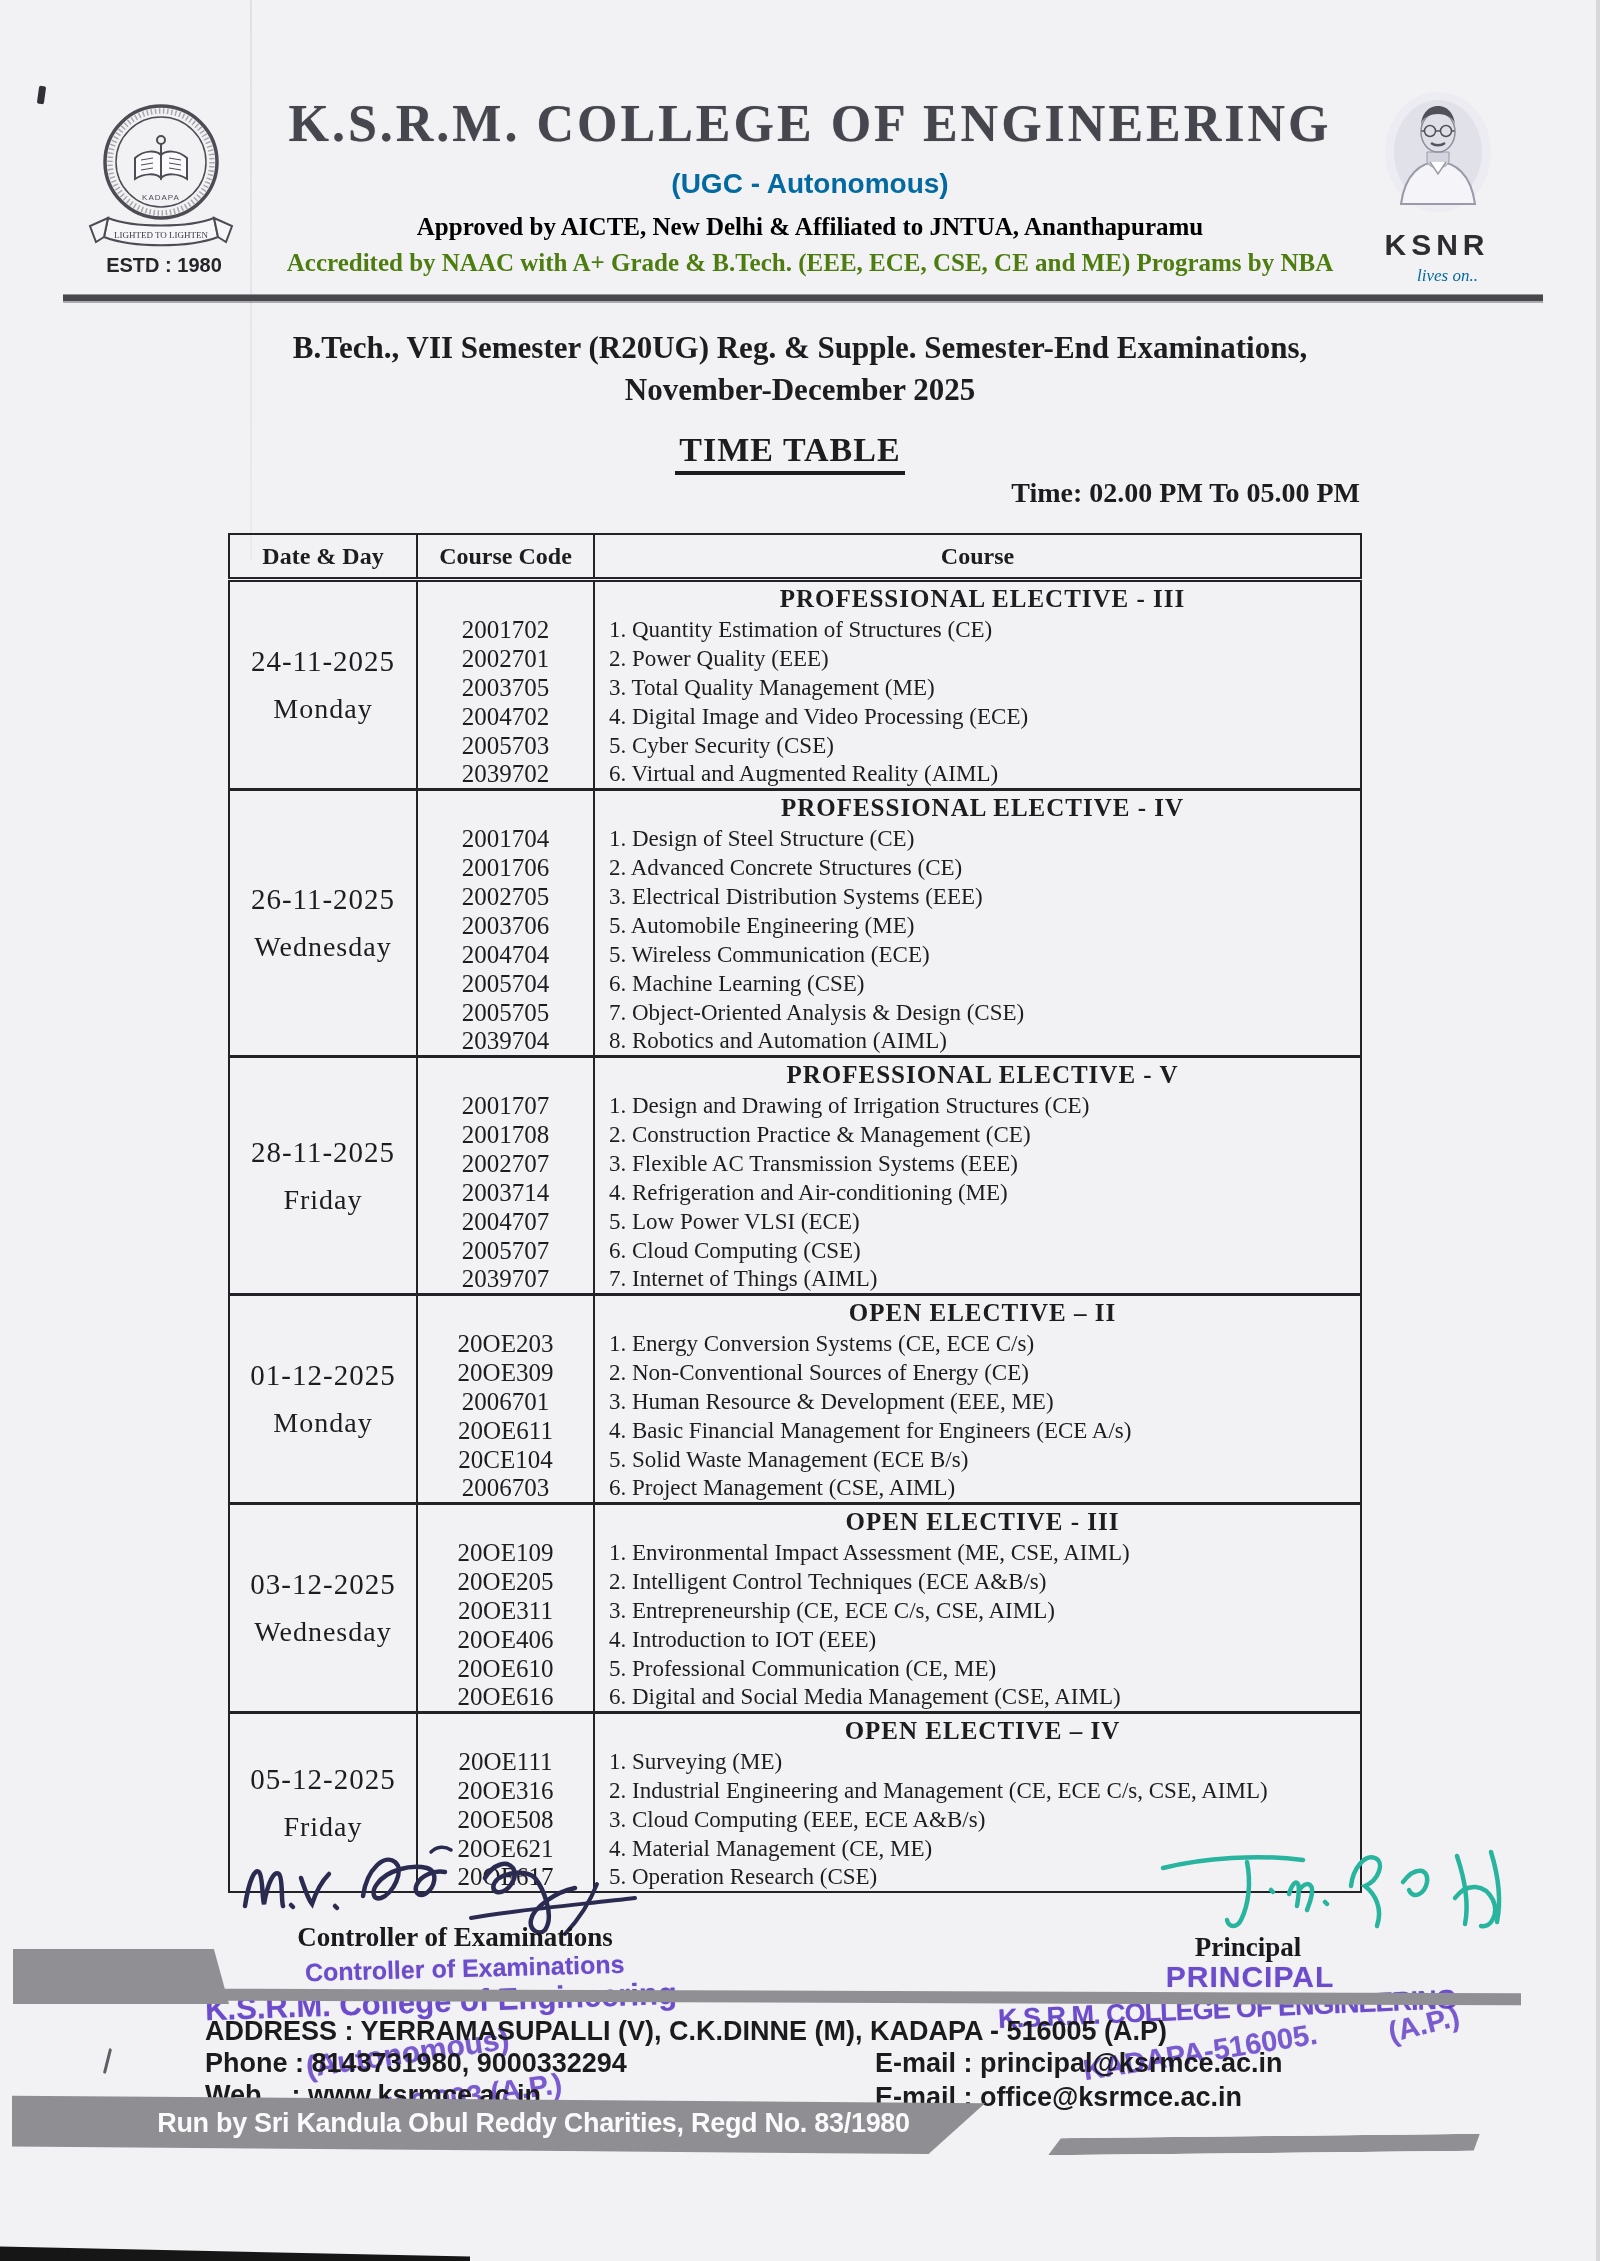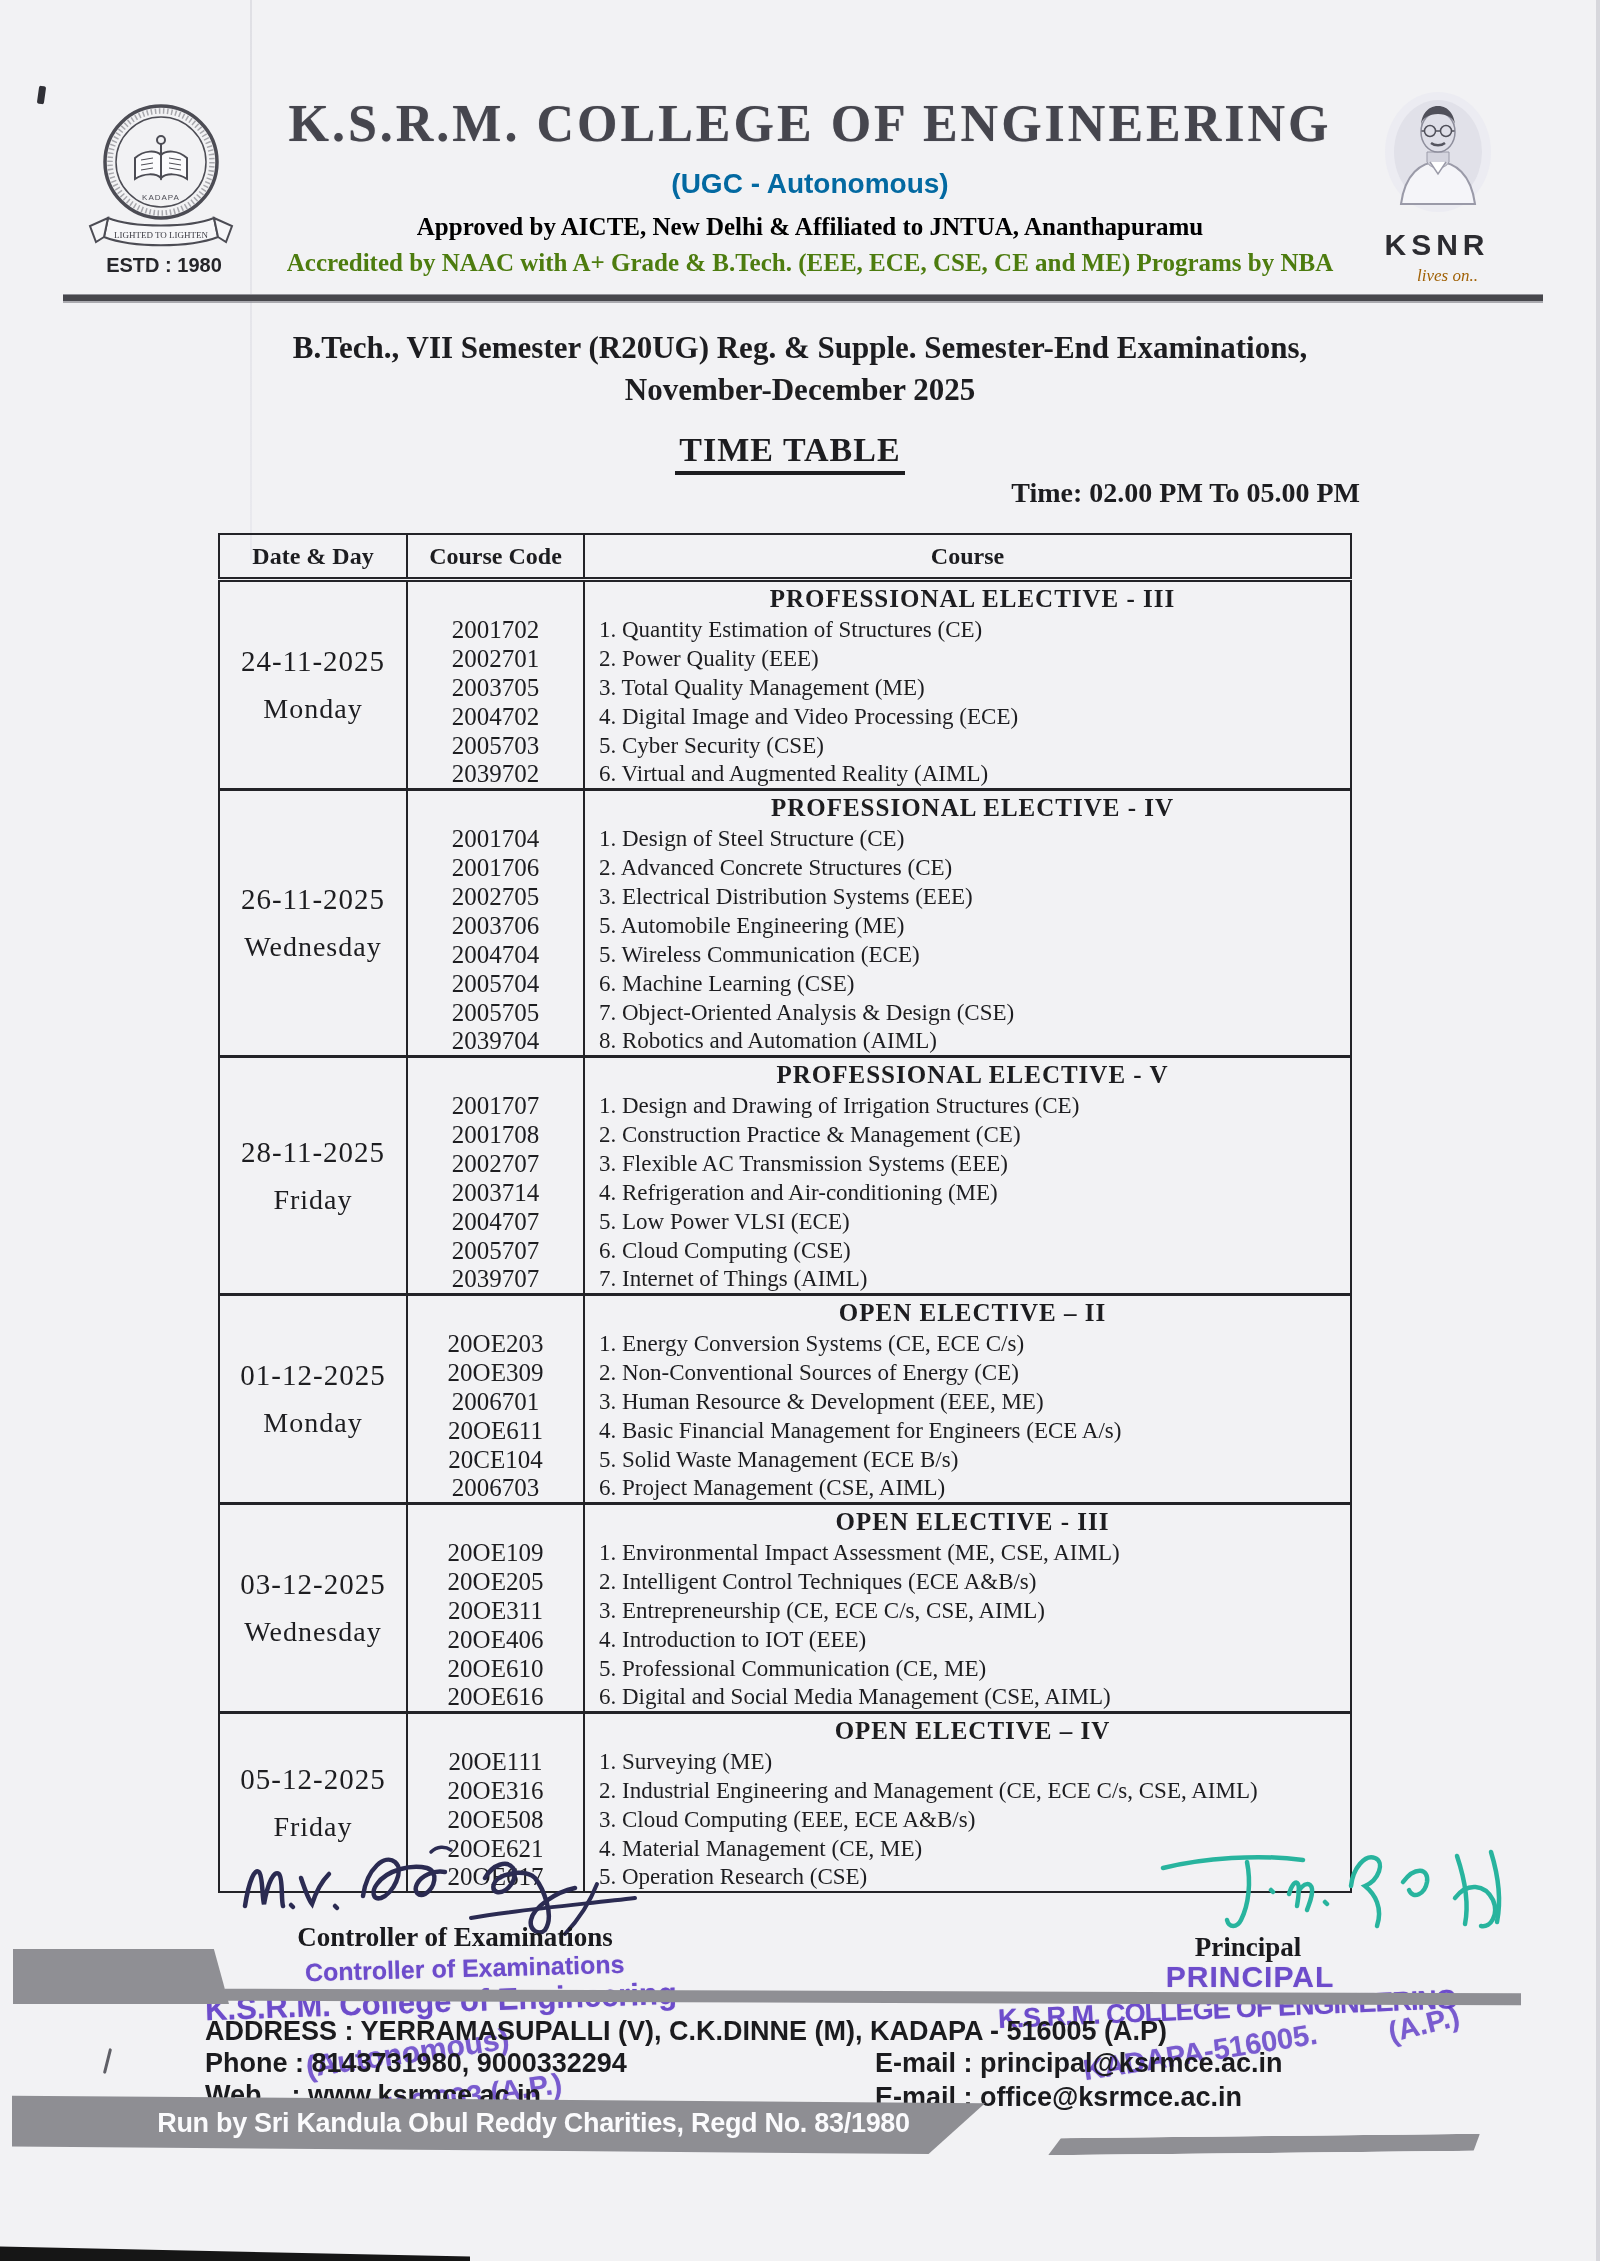--- a/index.html
+++ b/index.html
@@ -20,31 +20,31 @@
   .approved-line{left:150px;top:213px;width:1320px;text-align:center;
     font-size:25px;font-weight:bold;color:#000000;}
   .accredited-line{left:130px;top:249px;width:1360px;text-align:center;
     font-size:25px;font-weight:bold;color:#4d7c0f;}
   .header-rule{left:63px;top:294px;width:1480px;height:7px;background:#47474c;
     box-shadow:0 2px 0 rgba(130,130,138,.65), inset 0 1px 0 rgba(220,220,225,.5);}
   .ksnr-name{left:1383px;top:228px;width:108px;text-align:center;
     font-family:"Liberation Sans",sans-serif;font-weight:bold;font-size:30px;
     letter-spacing:5px;color:#2c2c31;}
   .ksnr-tagline{left:1400px;top:266px;width:95px;text-align:center;
-    font-style:italic;font-size:17px;color:#a16207;}
+    font-style:italic;font-size:17px;color:#0369a1;}
   
   .title-line1{left:150px;top:330px;width:1300px;text-align:center;font-size:31px;font-weight:bold;}
   .title-line2{left:150px;top:372px;width:1300px;text-align:center;font-size:31px;font-weight:bold;}
   .tt-heading{left:150px;top:431px;width:1280px;text-align:center;font-size:34px;font-weight:bold;
     letter-spacing:1px;}
   .tt-heading span{border-bottom:4px solid #1d1d20;padding:0 4px 3px 4px;}
   .time-line{left:900px;top:477px;width:460px;text-align:right;font-size:28px;font-weight:bold;}
   
   table.timetable{
-    position:absolute;left:218px;top:533px;width:1132px;
+    position:absolute;left:228px;top:533px;width:1132px;
     border-collapse:collapse;table-layout:fixed;
   }
   .timetable col.c-date{width:188px;}
   .timetable col.c-code{width:177px;}
   .timetable col.c-course{width:767px;}
   .timetable th{
     border:2px solid #232327;border-bottom:5px double #232327;
     font-size:24px;font-weight:bold;height:42px;padding:0;
   }
   .timetable tbody{border:2px solid #232327;border-top:3px solid #232327;}

